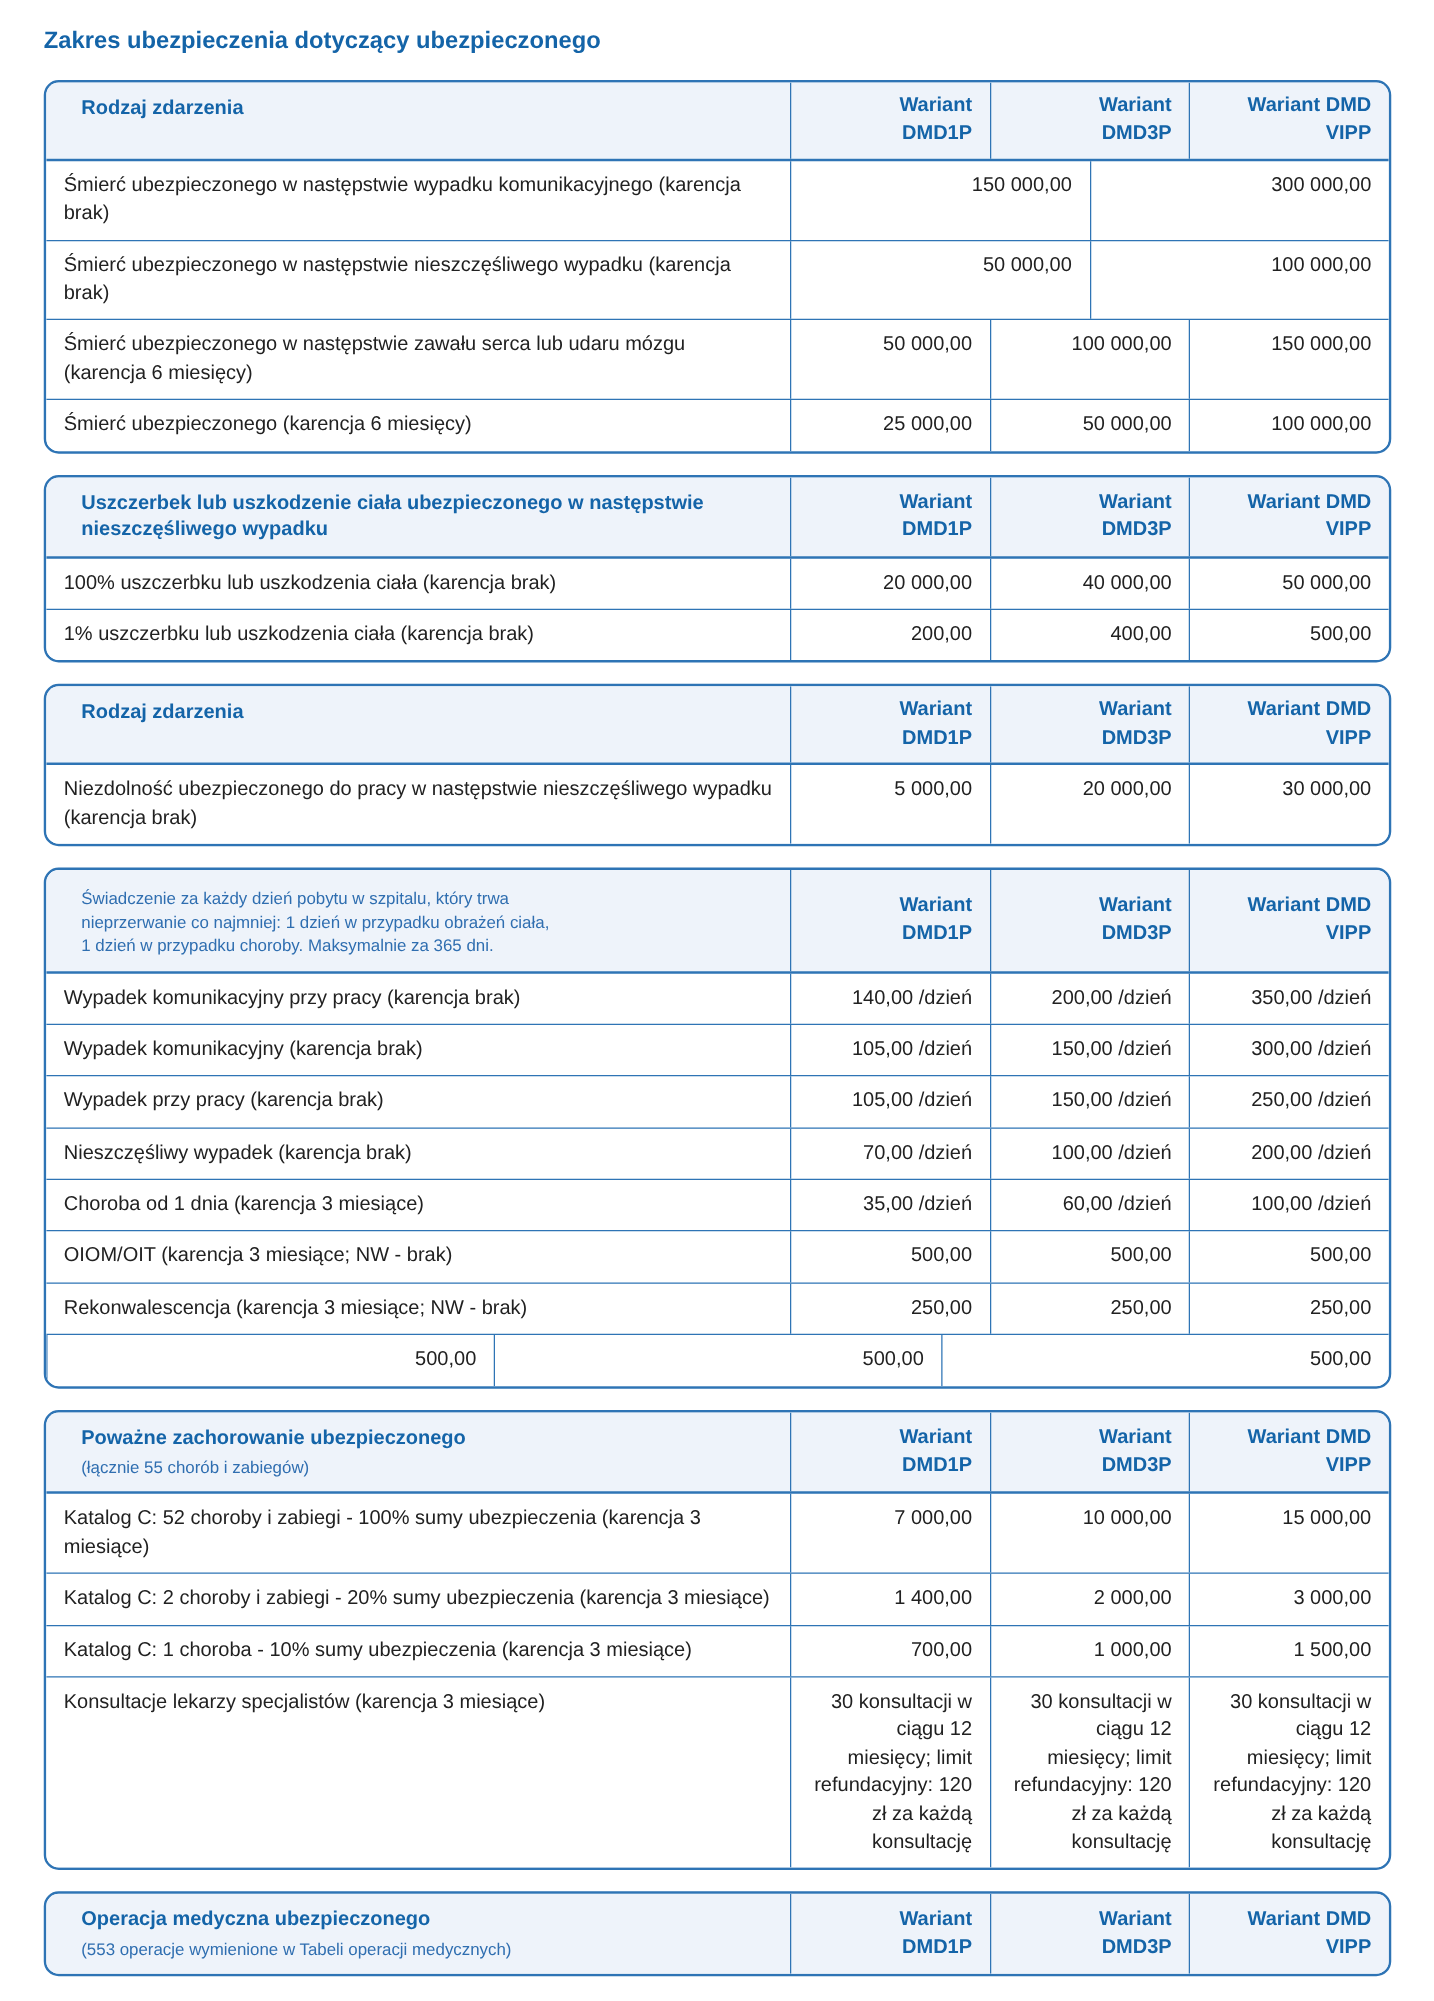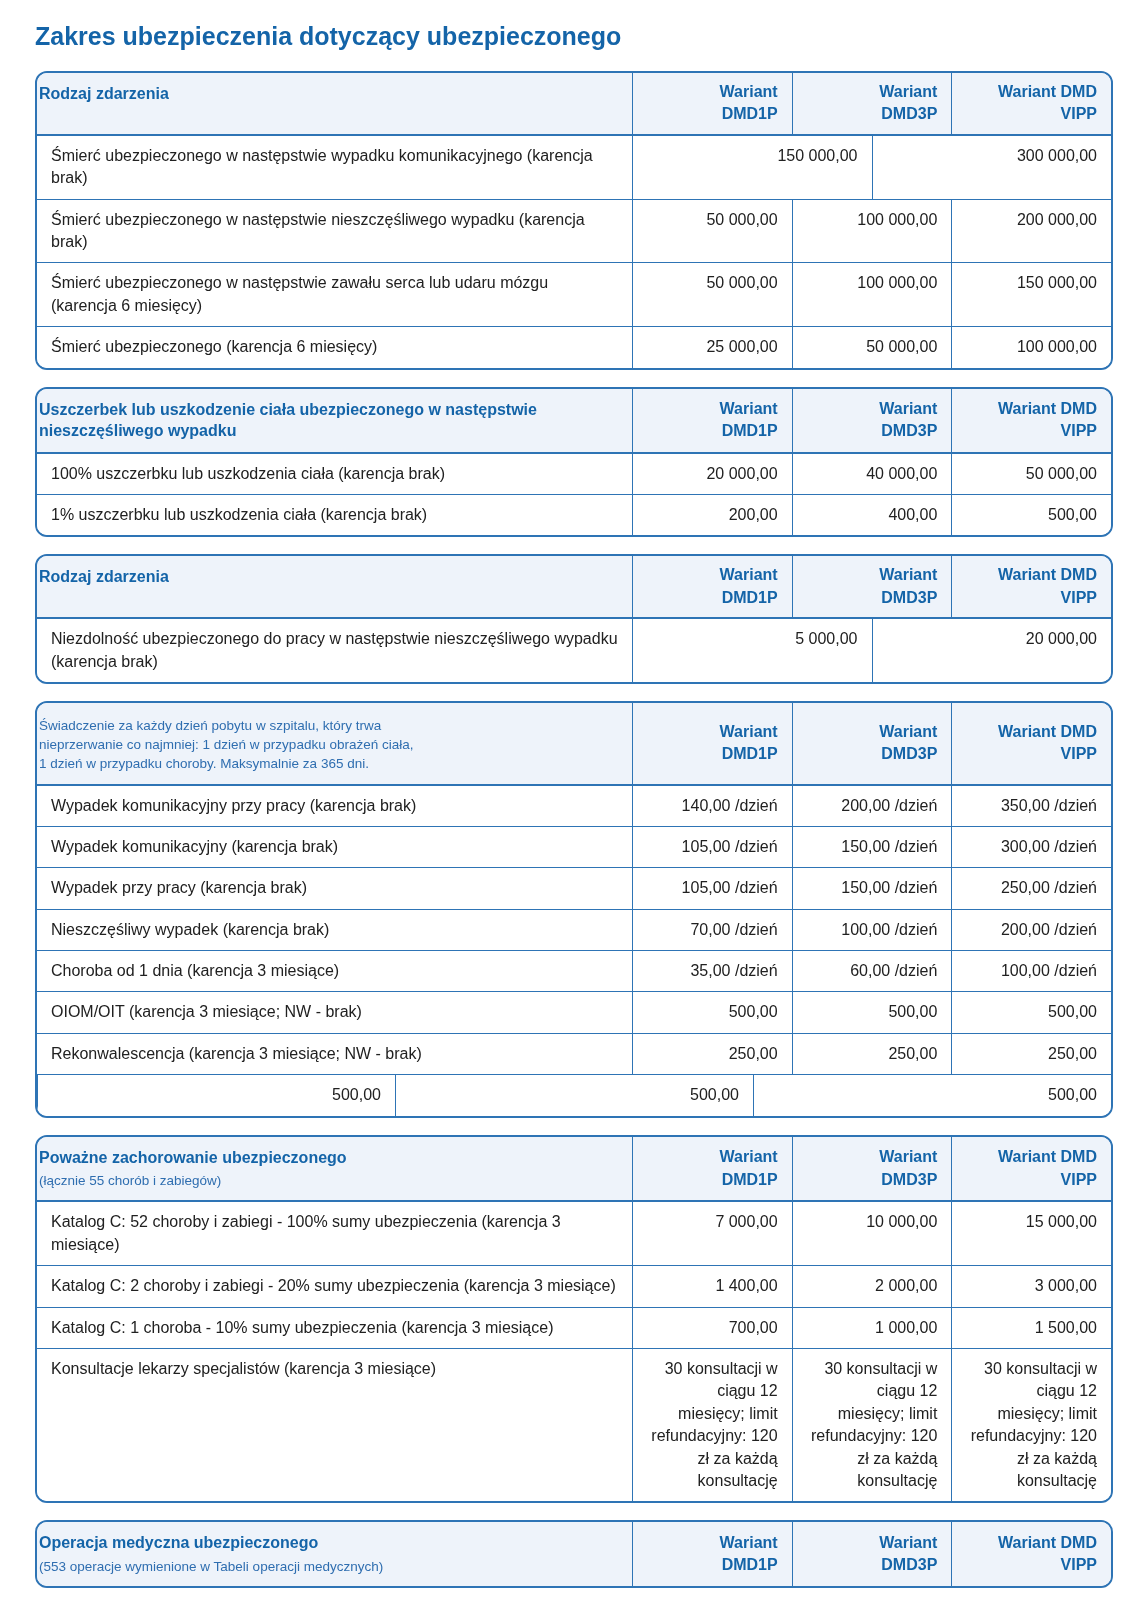--- a/index.html
+++ b/index.html
@@ -6,33 +6,33 @@
   html, body { margin: 0; padding: 0; }
   body {
     width: 1147px;
     background: #ffffff;
     font-family: "Liberation Sans", "DejaVu Sans", sans-serif;
     color: #212121;
   }
   .page { padding: 12px 34px 24px 35px; }
   .page-title {
     color: #1464a8;
-    font-size: 25px;
+    font-size: 19px;
     font-weight: bold;
     margin: 10px 0 20px 0;
   }
   .table {
     border: 2px solid #2e74b5;
     border-radius: 12px;
     overflow: hidden;
     margin-bottom: 17px;
     background: #fff;
   }
   .thead { display: flex; background: #eef3fa; }
-  .th-label { flex: 0 0 55.4%; padding: 10px 2px; }
+  .th-label { flex: 0 0 55.4%; padding: 10px 28px; }
   .th-title {
     color: #1464a8;
     font-weight: bold;
     font-size: 16px;
     line-height: 1.35;
   }
   .th-sub {
     color: #2f6eb0;
     font-size: 13.5px;
     line-height: 1.42;
@@ -89,21 +89,20 @@
     <div class="tbody">
         <div class="tr">
           <div class="td td-label"><span class="lbl-b">Śmierć ubezpieczonego w następstwie wypadku komunikacyjnego</span> <span class="lbl-n">(karencja brak)</span></div>
           <div class="td td-val">150 000,00</div>
           <div class="td td-val">300 000,00</div>
         </div>
         <div class="tr">
           <div class="td td-label"><span class="lbl-b">Śmierć ubezpieczonego w następstwie nieszczęśliwego wypadku</span> <span class="lbl-n">(karencja brak)</span></div>
           <div class="td td-val">50 000,00</div>
           <div class="td td-val">100 000,00</div>
-          <div class="td td-val">200 000,00</div>
         </div>
         <div class="tr">
           <div class="td td-label"><span class="lbl-b">Śmierć ubezpieczonego w następstwie zawału serca lub udaru mózgu</span> <span class="lbl-n">(karencja 6 miesięcy)</span></div>
           <div class="td td-val">50 000,00</div>
           <div class="td td-val">100 000,00</div>
           <div class="td td-val">150 000,00</div>
         </div>
         <div class="tr">
           <div class="td td-label"><span class="lbl-b">Śmierć ubezpieczonego</span> <span class="lbl-n">(karencja 6 miesięcy)</span></div>
           <div class="td td-val">25 000,00</div>
@@ -153,20 +152,21 @@
       <div class="th-val">Wariant
 DMD3P</div>
       <div class="th-val">Wariant DMD
 VIPP</div>
     </header>
     <div class="tbody">
         <div class="tr">
           <div class="td td-label"><span class="lbl-b">Niezdolność ubezpieczonego do pracy w następstwie nieszczęśliwego wypadku</span> <span class="lbl-n">(karencja brak)</span></div>
           <div class="td td-val">5 000,00</div>
           <div class="td td-val">20 000,00</div>
+          <div class="td td-val">30 000,00</div>
         </div>
       </div>
   </section>
 
   <section class="table">
     <header class="thead">
       <div class="th-label">
         <div class="th-sub">Świadczenie za każdy dzień pobytu w szpitalu, który trwa
 nieprzerwanie co najmniej: 1 dzień w przypadku obrażeń ciała,
 1 dzień w przypadku choroby. Maksymalnie za 365 dni.</div>

